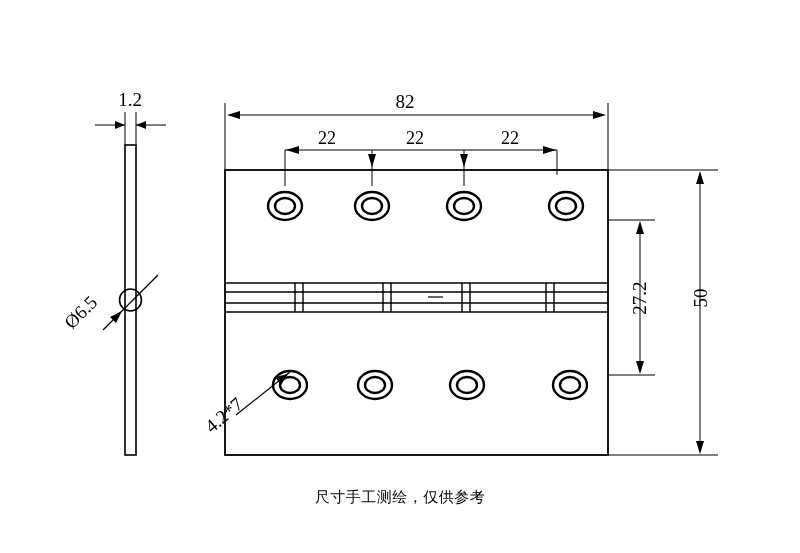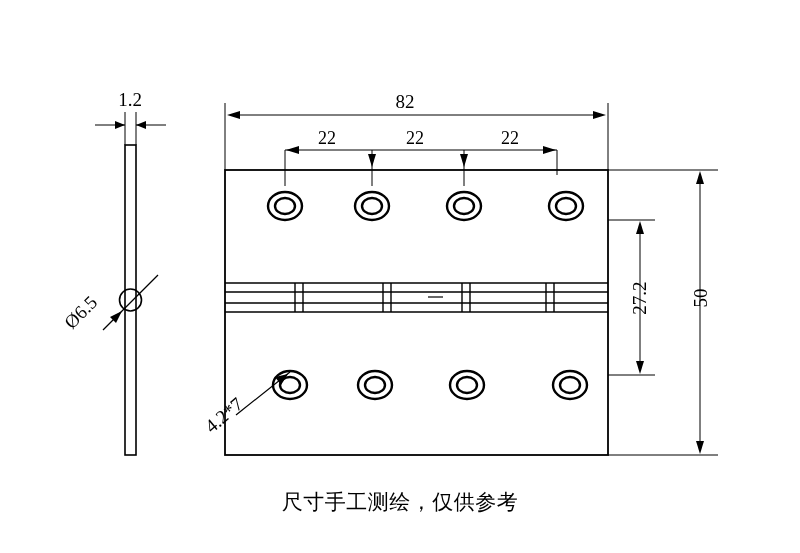--- a/index.html
+++ b/index.html
@@ -24,21 +24,21 @@
   }
   .caption {
     position: absolute;
     width: 800px;
     text-align: center;
     color: #000;
     font-family: "Liberation Serif", serif;
   }
   .caption.cn {
     top: 488px;
-    font-size: 21px;
+    font-size: 15px;
     letter-spacing: 0.5px;
   }
   .caption.en {
     top: 512px;
     font-size: 18px;
   }
   text {
     font-family: "Liberation Serif", serif;
     fill: #000;
   }

